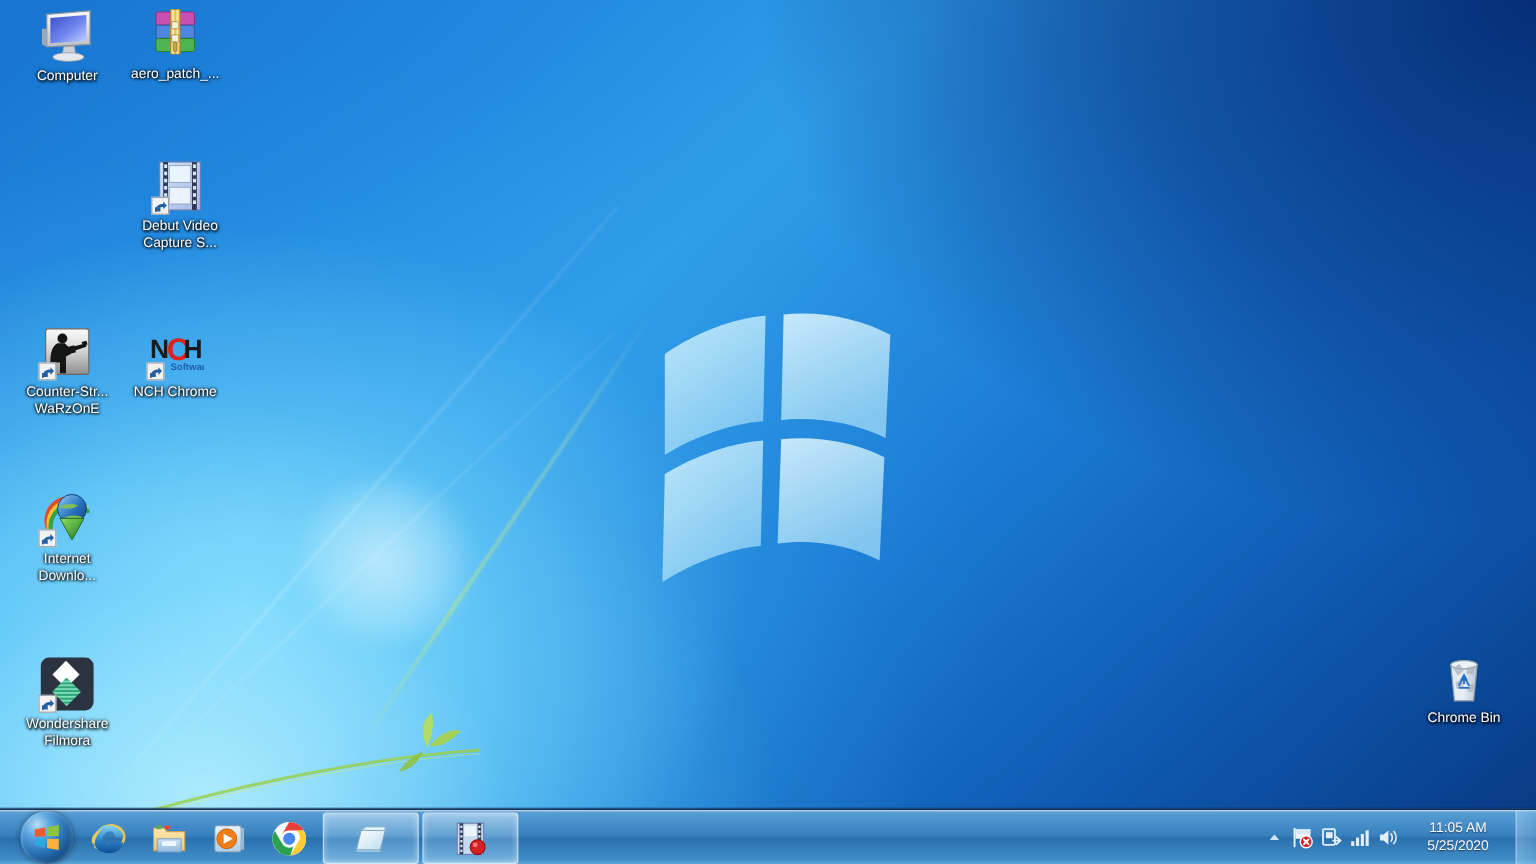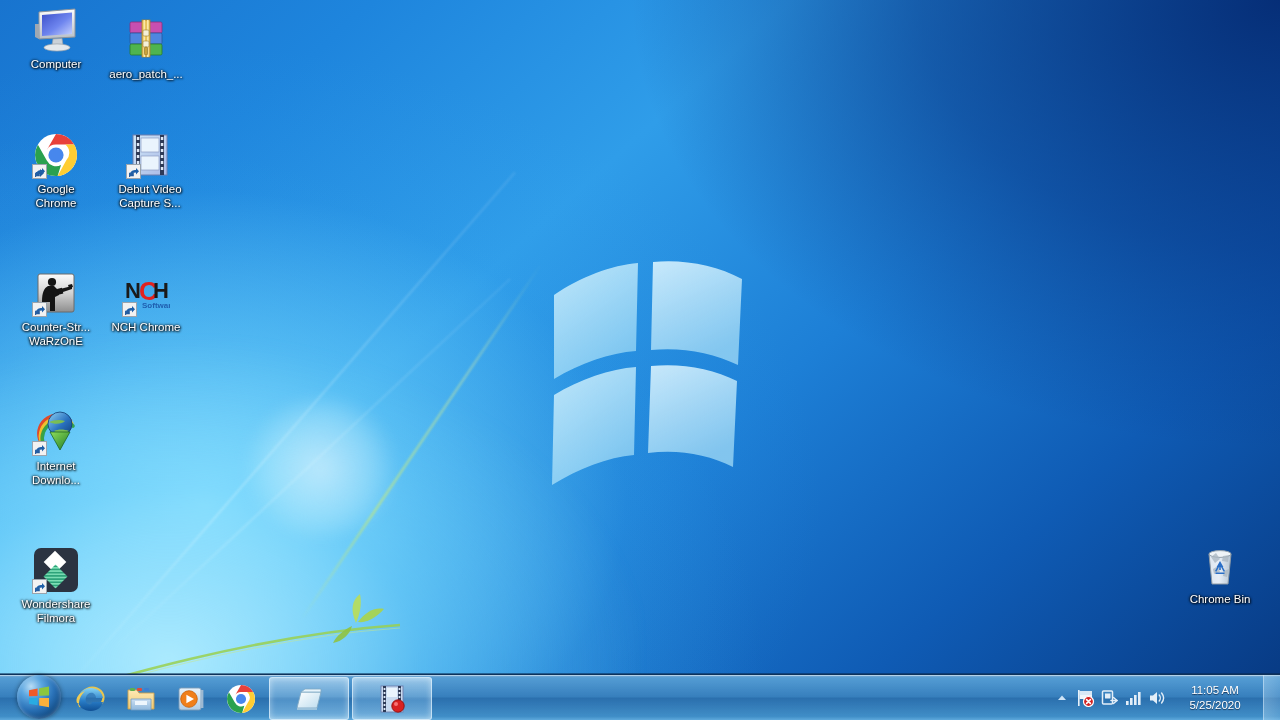--- a/index.html
+++ b/index.html
@@ -127,21 +127,21 @@
         rgba(255,255,255,0.26) 0px, rgba(255,255,255,0.13) 2px,
         rgba(86,159,214,0.78) 3px,
         rgba(56,128,190,0.80) 48%,
         rgba(42,110,172,0.86) 52%,
         rgba(62,140,198,0.88) 92%,
         rgba(95,170,220,0.85) 100%),
       linear-gradient(to bottom, #4e94cd 0%, #2f78b6 55%, #55a0d4 100%);
     border-top: 1px solid rgba(10,45,85,0.85);
     box-shadow: inset 0 1px 0 rgba(255,255,255,0.45);
     display: flex;
-    align-items: flex-start;
+    align-items: flex-end;
     padding-left: 12px;
   }
   .taskbar::before {
     content:"";
     position:absolute; left:0; right:0; top:-2px; height:2px;
     background: rgba(9,40,78,0.55);
   }
 
   .start-orb {
     position: relative;
@@ -274,59 +274,39 @@
           <path d="M7,6 L43,3 L43,31 L7,33 Z" fill="url(#cmpBody)" stroke="#8c949d" stroke-width="1"></path>
           <path d="M10,9 L40,6.6 L40,28 L10,30 Z" fill="url(#cmpScr)"></path>
           <path d="M21,33 L30,32.4 L31,39 L20,39.6 Z" fill="#cbd1d8" stroke="#9aa2aa" stroke-width=".7"></path>
           <ellipse cx="25" cy="41.5" rx="13" ry="3.6" fill="#e4e8ec" stroke="#9aa2aa" stroke-width=".7"></ellipse>
           <path d="M3,18 L7,18 L7,33 L3,31 Z" fill="#9fa8b2"></path>
         </svg>
       </div>
       <div class="label">Computer</div>
     </div>
 
-    <div class="desk-icon" style="left:98px; top:16px;text-align:center;">
+    <div class="desk-icon" style="left:98px; top:4px;text-align:center;">
       <div class="glyph">
         <svg width="48" height="48" viewBox="0 0 48 48">
           <g>
             <rect x="8" y="6" width="32" height="11" rx="1.5" fill="#c74fb0" stroke="#8e2f7c" stroke-width=".8"></rect>
             <rect x="8" y="17" width="32" height="11" rx="1.5" fill="#4e86e0" stroke="#2a579c" stroke-width=".8"></rect>
             <rect x="8" y="28" width="32" height="11" rx="1.5" fill="#4fb44f" stroke="#2a7c2a" stroke-width=".8"></rect>
             <rect x="20" y="4" width="8" height="37" fill="#e8c25c" stroke="#a8832e" stroke-width=".8"></rect>
             <rect x="21.5" y="4" width="1.6" height="37" fill="#fbe9a8"></rect>
             <rect x="25" y="4" width="1.6" height="37" fill="#fbe9a8"></rect>
             <rect x="21" y="14" width="6" height="6" rx="1" fill="#f5f0d8" stroke="#9b7c2a" stroke-width=".6"></rect>
             <rect x="21" y="25" width="6" height="6" rx="1" fill="#f5f0d8" stroke="#9b7c2a" stroke-width=".6"></rect>
             <rect x="22.5" y="31" width="3" height="8" rx="1.2" fill="#c9a33d" stroke="#8a6b20" stroke-width=".6"></rect>
           </g>
         </svg>
       </div>
       <div class="label">aero_patch_...</div>
     </div>
 
-    <div class="desk-icon" style="left:8px; top:131px;">
-      <div class="glyph">
-        <svg width="48" height="48" viewBox="0 0 48 48">
-          <circle cx="24" cy="24" r="21" fill="#ffffff"></circle>
-          <path d="M24,3 A21,21 0 0,1 42.2,13.6 L24,13.6 A10.4,10.4 0 0,0 14.8,19 Z" fill="#e8413a"></path>
-          <path d="M42.2,13.6 A21,21 0 0,1 25.6,44.95 L34.3,29.2 A10.4,10.4 0 0,0 33.2,13.6 Z" fill="#ffcd33"></path>
-          <path d="M25.6,44.95 A21,21 0 0,1 5.9,13.8 L14.8,29.4 A10.4,10.4 0 0,0 29,34 Z" fill="#2aa14f"></path>
-          <circle cx="24" cy="24" r="9.6" fill="#ffffff"></circle>
-          <circle cx="24" cy="24" r="7.6" fill="#4787ed"></circle>
-        </svg>
-        <span class="shortcut-arrow">
-          <svg width="12" height="12" viewBox="0 0 12 12">
-              <path d="M2,10 L2,6 L6,6 L6,3 L10,7 L6,11 L6,8 L4,8 L4,10 Z" fill="#1d5a9e"></path>
-              <path d="M1.5,3 L7.5,3 L7.5,9 " fill="none"></path>
-              <path d="M2,9 C2,5 5,4 8,4 L8,2 L11,5.2 L8,8.4 L8,6.4 C5.4,6.4 3.4,7 2,9 Z" fill="#1e5fa8"></path>
-            </svg>
-        </span>
-      </div>
-      <div class="label">Google<br>Chrome</div>
-    </div>
 
     <div class="desk-icon" style="left:102px; top:131px;">
       <div class="glyph">
         <svg width="48" height="48" viewBox="0 0 48 48">
           <defs>
             <linearGradient id="filmbg" x1="0" y1="0" x2="1" y2="1">
               <stop offset="0%" stop-color="#cfe6f7"></stop>
                 <stop offset="100%" stop-color="#a9b9e6"></stop>
             </linearGradient>
           </defs>

